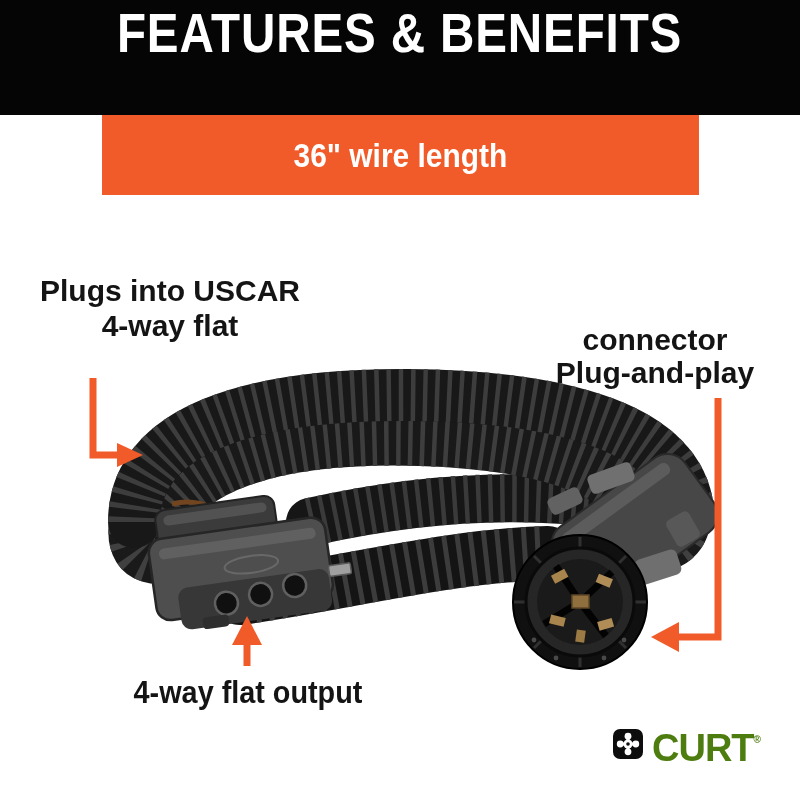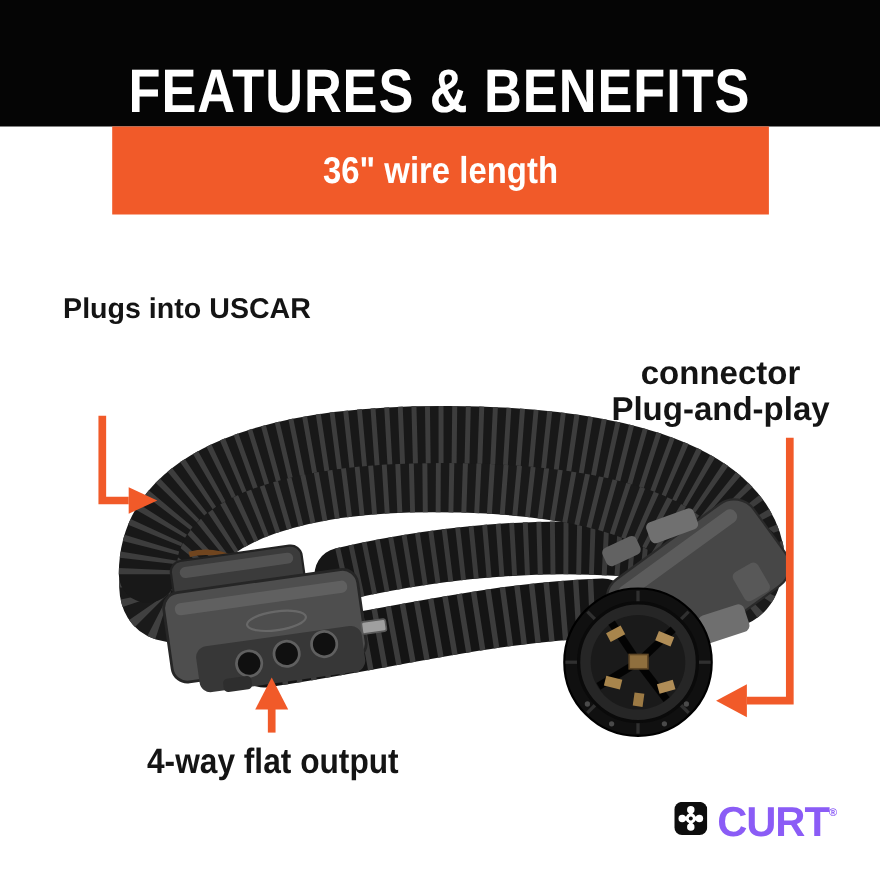--- a/index.html
+++ b/index.html
@@ -3,53 +3,53 @@
 <meta charset="utf-8">
 <style>
   html,body{margin:0;padding:0;background:#fff;}
   .stage{
     position:relative;width:800px;height:800px;background:#ffffff;
     font-family:"Liberation Sans",sans-serif;overflow:hidden;
   }
   
   .header-banner{
     position:absolute;left:0;top:0;width:800px;height:115px;
-    background:#050505;display:flex;align-items:flex-end;justify-content:center;
+    background:#050505;display:flex;align-items:flex-start;justify-content:center;
   }
   .header-banner .title{
     color:#ffffff;font-size:56px;font-weight:bold;letter-spacing:1px;
     transform:scaleX(.85);transform-origin:center;white-space:nowrap;
   }
   
   .feature-banner{
     position:absolute;left:102px;top:115px;width:597px;height:80px;
     background:#F15A29;display:flex;align-items:center;justify-content:center;
   }
   .feature-banner .label{
     color:#ffffff;font-size:34px;font-weight:bold;
     transform:scaleX(.88);transform-origin:center;white-space:nowrap;
   }
   
   .callout{
     position:absolute;text-align:center;color:#141414;font-weight:bold;
   }
   .callout span{display:block;}
-  .callout-uscar{left:20px;top:263px;width:300px;font-size:26px;line-height:35px;}
+  .callout-uscar{left:20px;top:273px;width:300px;font-size:30px;line-height:35px;}
   .callout-connector{left:535px;top:323px;width:240px;font-size:30px;line-height:33px;}
   .callout-output{left:100px;top:674px;width:296px;font-size:32px;line-height:36px;
     transform:scaleX(.9);transform-origin:center;}
   
   .product-layer{position:absolute;left:0;top:0;}
   
   .brand-logo{
     position:absolute;left:613px;top:727px;height:34px;
     display:flex;align-items:center;gap:9px;
   }
   .brand-logo .wordmark{
-    font-size:38px;font-weight:bold;color:#8b5cf6;letter-spacing:-1px;
+    font-size:38px;font-weight:bold;color:#4d7c0f;letter-spacing:-1px;
     line-height:30px;white-space:nowrap;
   }
   .brand-logo sup{font-size:10px;vertical-align:18px;letter-spacing:0;}
 </style>
 </head>
 <body>
 
 <div class="stage">
 
   <div class="header-banner">
@@ -157,20 +157,21 @@
       <polygon points="679,622 651,637 679,652" fill="#F15A29"></polygon>
     </g>
     <g>
       <path d="M 247,666 L 247,643" fill="none" stroke="#F15A29" stroke-width="7"></path>
       <polygon points="232,645 247,616 262,645" fill="#F15A29"></polygon>
     </g>
   </svg>
 
   <div class="callout callout-uscar">
     <span>Plugs into USCAR</span>
+    <span>4-way flat</span>
   </div>
 
   <div class="callout callout-connector">
     <span>connector</span>
     <span>Plug-and-play</span>
   </div>
 
   <div class="callout callout-output">
     <span>4-way flat output</span>
   </div>

